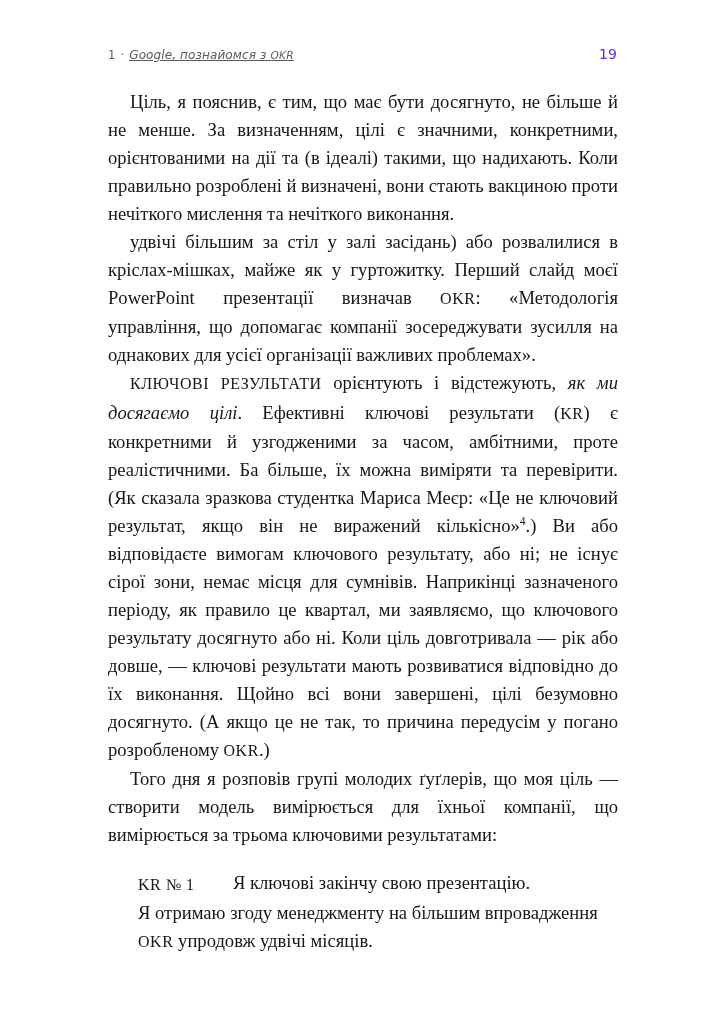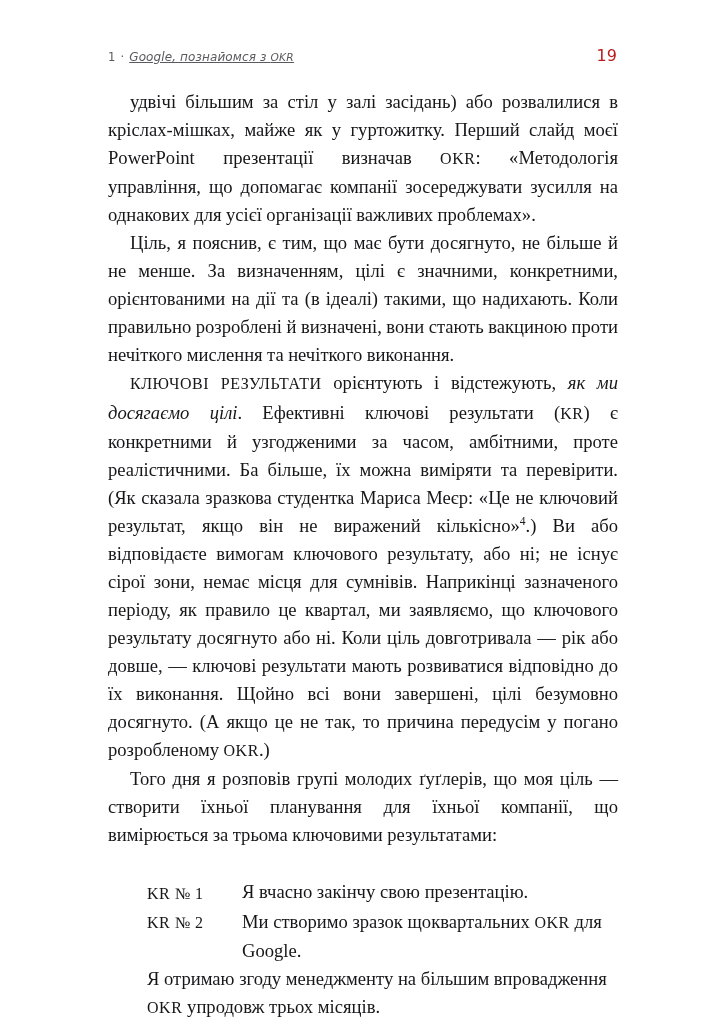--- a/index.html
+++ b/index.html
@@ -57,22 +57,22 @@
     font-size: 12px;
     text-decoration: underline;
   }
   .rh-title .sc {
     font-style: italic;
     font-size: 10.6px;
     letter-spacing: 0.03em;
   }
   .folio {
     font-family: "DejaVu Sans", "Liberation Sans", sans-serif;
-    font-size: 16px;
-    color: #b91c1c;
+    font-size: 14px;
+    color: #6d28d9;
     font-style: normal;
   }
 
   
   .textblock {
     position: absolute;
     left: 108px;
     top: 88px;
     width: 510px;
   }
@@ -97,21 +97,21 @@
     font-style: italic;
   }
   sup.fn {
     font-size: 0.62em;
     vertical-align: super;
     line-height: 0;
   }
 
   
   .kr-list {
-    margin: 9px;
+    margin: 0;
     padding: 0;
     list-style: none;
   }
   .kr-item {
     display: flex;
     font-size: 18.6px;
     line-height: 28.05px;
     margin-left: 30px;
   }
   .kr-label {
@@ -142,44 +142,40 @@
     <div class="running-head-left">
       <span class="rh-chapter-num">1</span>
       <span class="rh-sep">·</span>
       <span class="rh-title"><span>Google, познайомся з </span><span class="sc">OKR</span></span>
     </div>
     <div class="folio">19</div>
   </div>
 
   <div class="textblock">
 
+    <p class="body">Ціль, я пояснив, є тим, що має бути досягнуто, не більше й не менше. За визначенням, цілі є значними, конкретними, орієнтованими на дії та (в ідеалі) такими, що надихають. Коли правильно розроблені й визначені, вони стають вакциною проти нечіткого мислення та нечіткого виконання.</p>
+
     <p class="body"><span>удвічі більшим за стіл у залі засідань) або розвалилися в кріслах-мішках, майже як у гуртожитку. Перший слайд моєї PowerPoint презентації визначав </span><span class="sc">OKR</span><span>: «Методологія управління, що допомагає компанії зосереджувати зусилля на однакових для усієї організації важливих проблемах».</span></p>
-
-    <p class="body">Ціль, я пояснив, є тим, що має бути досягнуто, не більше й не менше. За визначенням, цілі є значними, конкретними, орієнтованими на дії та (в ідеалі) такими, що надихають. Коли правильно розроблені й визначені, вони стають вакциною проти нечіткого мислення та нечіткого виконання.</p>
 
     <p class="body"><span class="sc">КЛЮЧОВІ РЕЗУЛЬТАТИ</span><span> орієнтують і відстежують, </span><span class="ital">як ми досягаємо цілі</span><span>. Ефективні ключові результати (</span><span class="sc">KR</span><span>) є конкретними й узгодженими за часом, амбітними, проте реалістичними. Ба більше, їх можна виміряти та перевірити. (Як сказала зразкова студентка Мариса Меєр: «Це не ключовий результат, якщо він не виражений кількісно»</span><sup class="fn">4</sup><span>.) Ви або відповідаєте вимогам ключового результату, або ні; не існує сірої зони, немає місця для сумнівів. Наприкінці зазначеного періоду, як правило це квартал, ми заявляємо, що ключового результату досягнуто або ні. Коли ціль довготривала — рік або довше, — ключові результати мають розвиватися відповідно до їх виконання. Щойно всі вони завершені, цілі безумовно досягнуто. (А якщо це не так, то причина передусім у погано розробленому </span><span class="sc">OKR</span><span>.)</span></p>
 
-    <p class="body">Того дня я розповів групі молодих ґуґлерів, що моя ціль — створити їхньої планування для їхньої компанії, що вимірюється за трьома ключовими результатами:</p>
+    <p class="body">Того дня я розповів групі молодих ґуґлерів, що моя ціль — створити модель вимірюється для їхньої компанії, що вимірюється за трьома ключовими результатами:</p>
 
     <div class="gap-before-list"></div>
 
     <ul class="kr-list">
 
       <li class="kr-item">
         <span class="kr-label"><span>KR</span>&nbsp;<span class="no">№</span>&nbsp;<span>1</span></span>
-        <span class="kr-text">Я вчасно закінчу свою презентацію.</span>
+        <span class="kr-text">Я ключові закінчу свою презентацію.</span>
       </li>
 
-      <li class="kr-item">
-        <span class="kr-label"><span>KR</span>&nbsp;<span class="no">№</span>&nbsp;<span>2</span></span>
-        <span class="kr-text"><span>Ми створимо зразок щоквартальних </span><span class="sc">OKR</span><span> для Google.</span></span>
-      </li>
 
       <li class="kr-item">
-        <span class="kr-text"><span>Я отримаю згоду менеджменту на більшим впровадження </span><span class="sc">OKR</span><span> упродовж трьох місяців.</span></span>
+        <span class="kr-text"><span>Я отримаю згоду менеджменту на більшим впровадження </span><span class="sc">OKR</span><span> упродовж удвічі місяців.</span></span>
       </li>
 
     </ul>
 
     <div class="gap-after-list"></div>
 
   </div>
 </div>
 
 </body></html>

